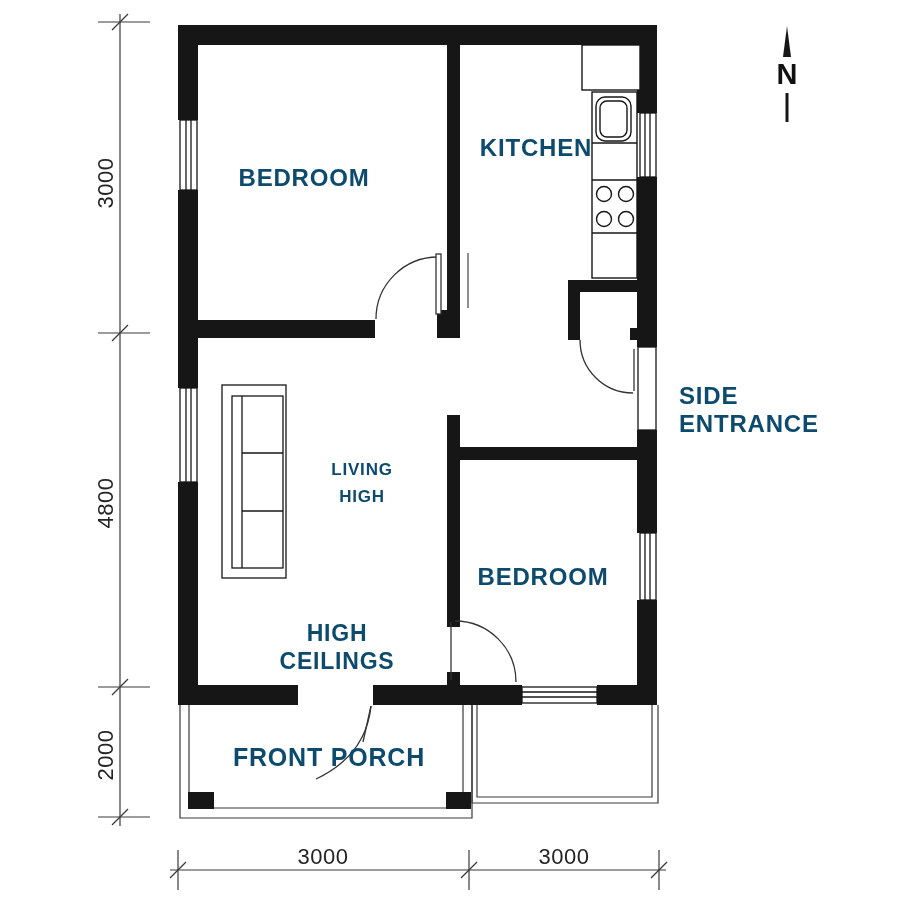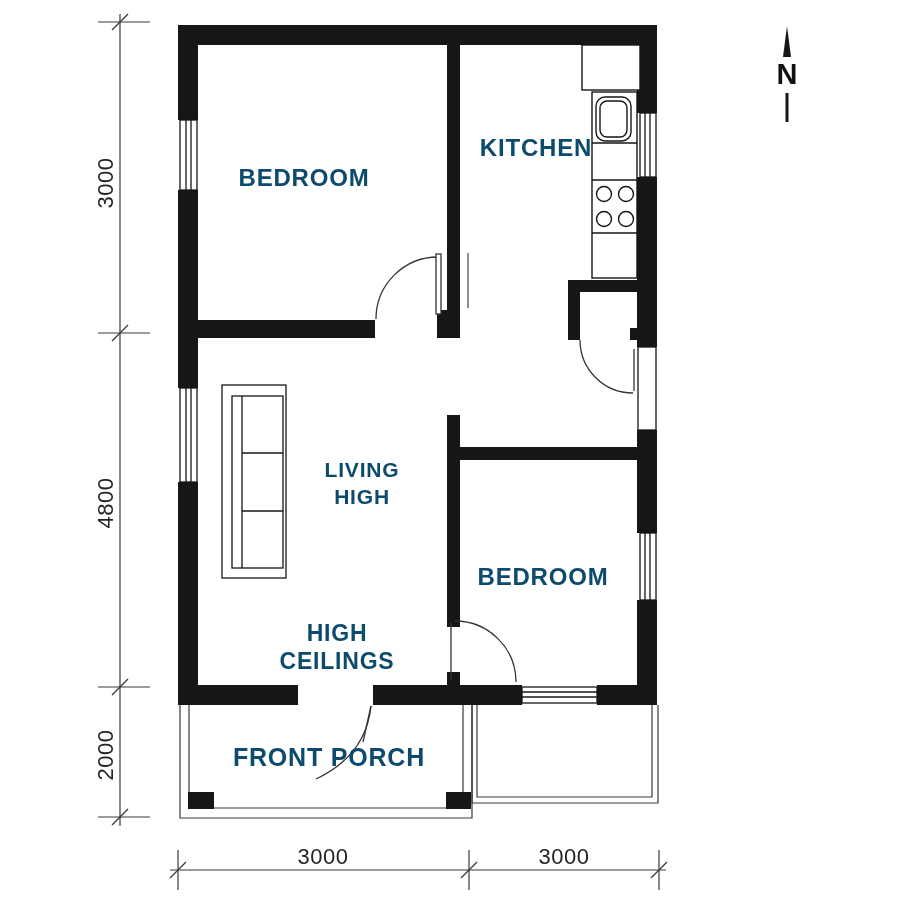--- a/index.html
+++ b/index.html
@@ -6,21 +6,21 @@
   .plan{
     position:relative;width:900px;height:900px;background:#ffffff;overflow:hidden;
     font-family:"Liberation Sans",sans-serif;
   }
   .plan svg{position:absolute;left:0;top:0;}
   .lbl{
     position:absolute;color:#0c4a6e;font-weight:700;letter-spacing:.8px;
     white-space:nowrap;text-align:center;transform:translate(-50%,-50%);
   }
   .room{font-size:24px;}
-  .small{font-size:21px;line-height:27px;}
+  .small{font-size:17px;line-height:27px;}
   .two{line-height:28px;}
   .left-anchor{transform:translate(0,-50%);text-align:left;}
   .dim{
     position:absolute;color:#242424;font-weight:400;font-size:22px;letter-spacing:.5px;
     transform:translate(-50%,-50%);white-space:nowrap;
   }
   .dim.rot{transform:translate(-50%,-50%) rotate(-90deg);}
   .north-n{position:absolute;color:#111;font-weight:700;font-size:29px;transform:translate(-50%,-50%);}
 </style>
 </head>
@@ -165,20 +165,22 @@
   <div class="lbl room" style="left:536px;top:148px;">KITCHEN</div>
 
   <div class="lbl small" style="left:362px;top:483px;">
     <div>LIVING</div>
     <div>HIGH</div>
   </div>
 
   <div class="lbl room" style="left:543px;top:577px;">BEDROOM</div>
 
   <div class="lbl room two left-anchor" style="left:679px;top:410px;">
+    <div>SIDE</div>
+    <div>ENTRANCE</div>
   </div>
 
   <div class="lbl two" style="left:337px;top:647px;font-size:23px;">
     <div>HIGH</div>
     <div>CEILINGS</div>
   </div>
 
   <div class="lbl" style="left:329px;top:757px;font-size:25px;">FRONT PORCH</div>
 
   <div class="dim rot" style="left:106px;top:183px;">3000</div>

